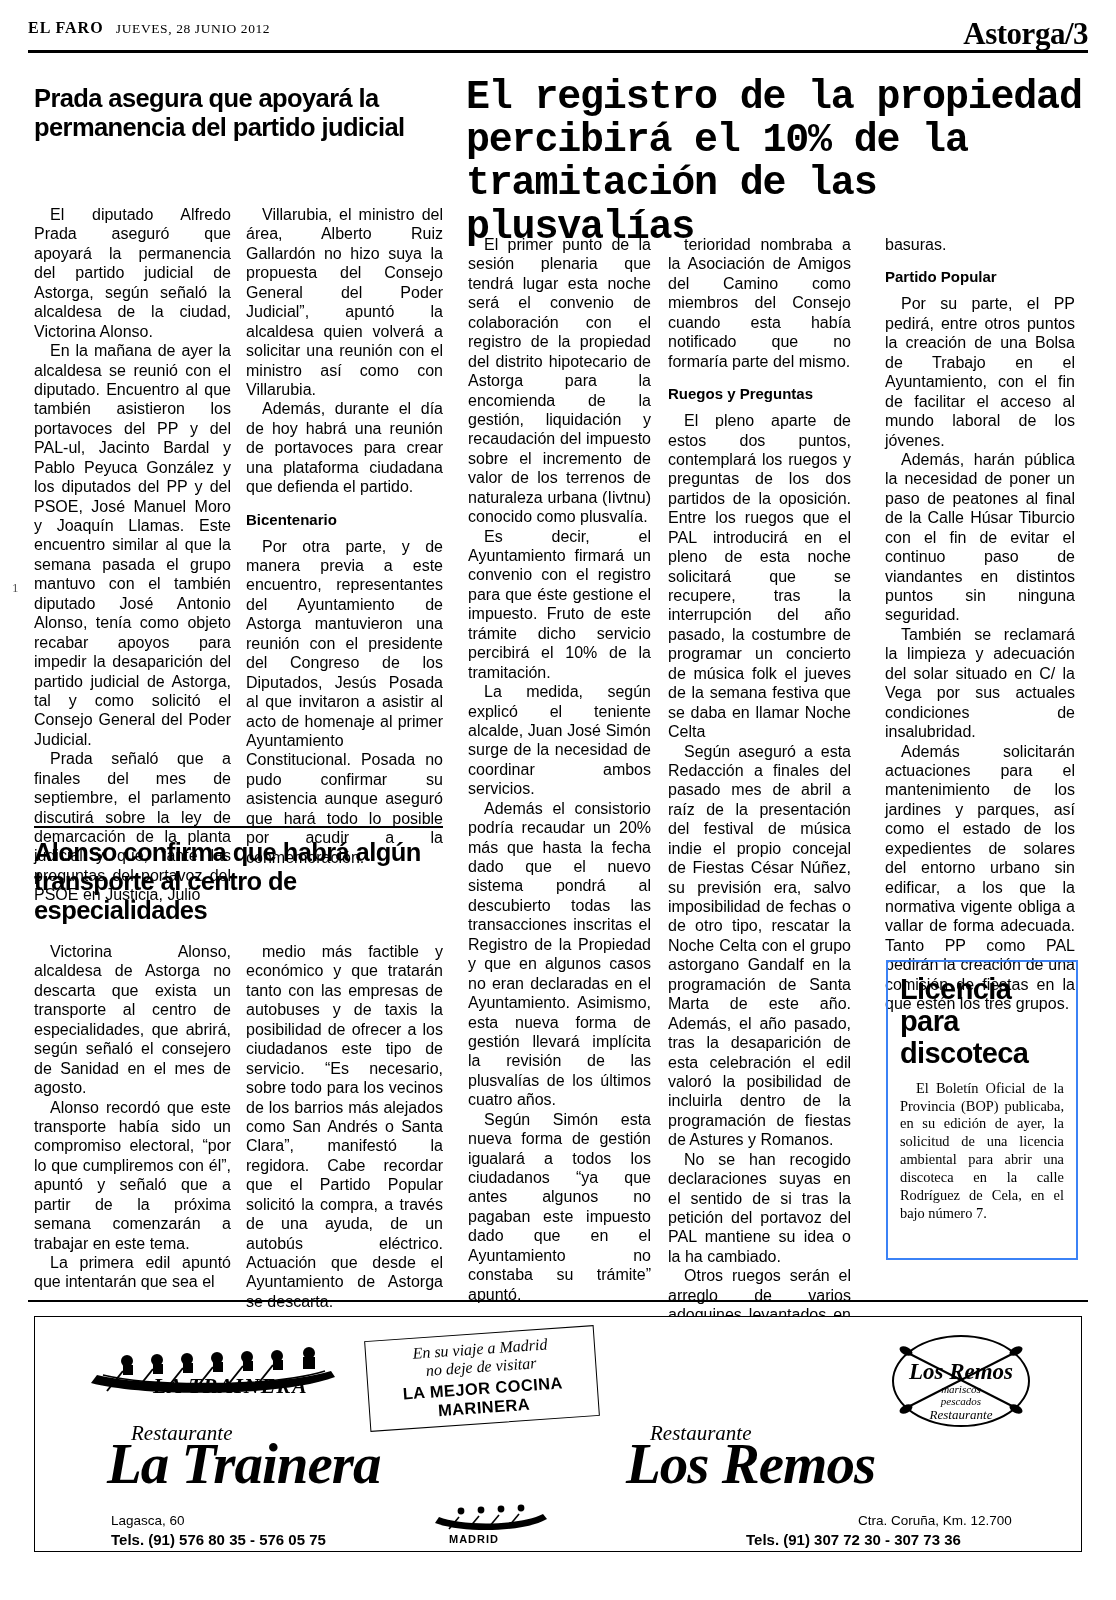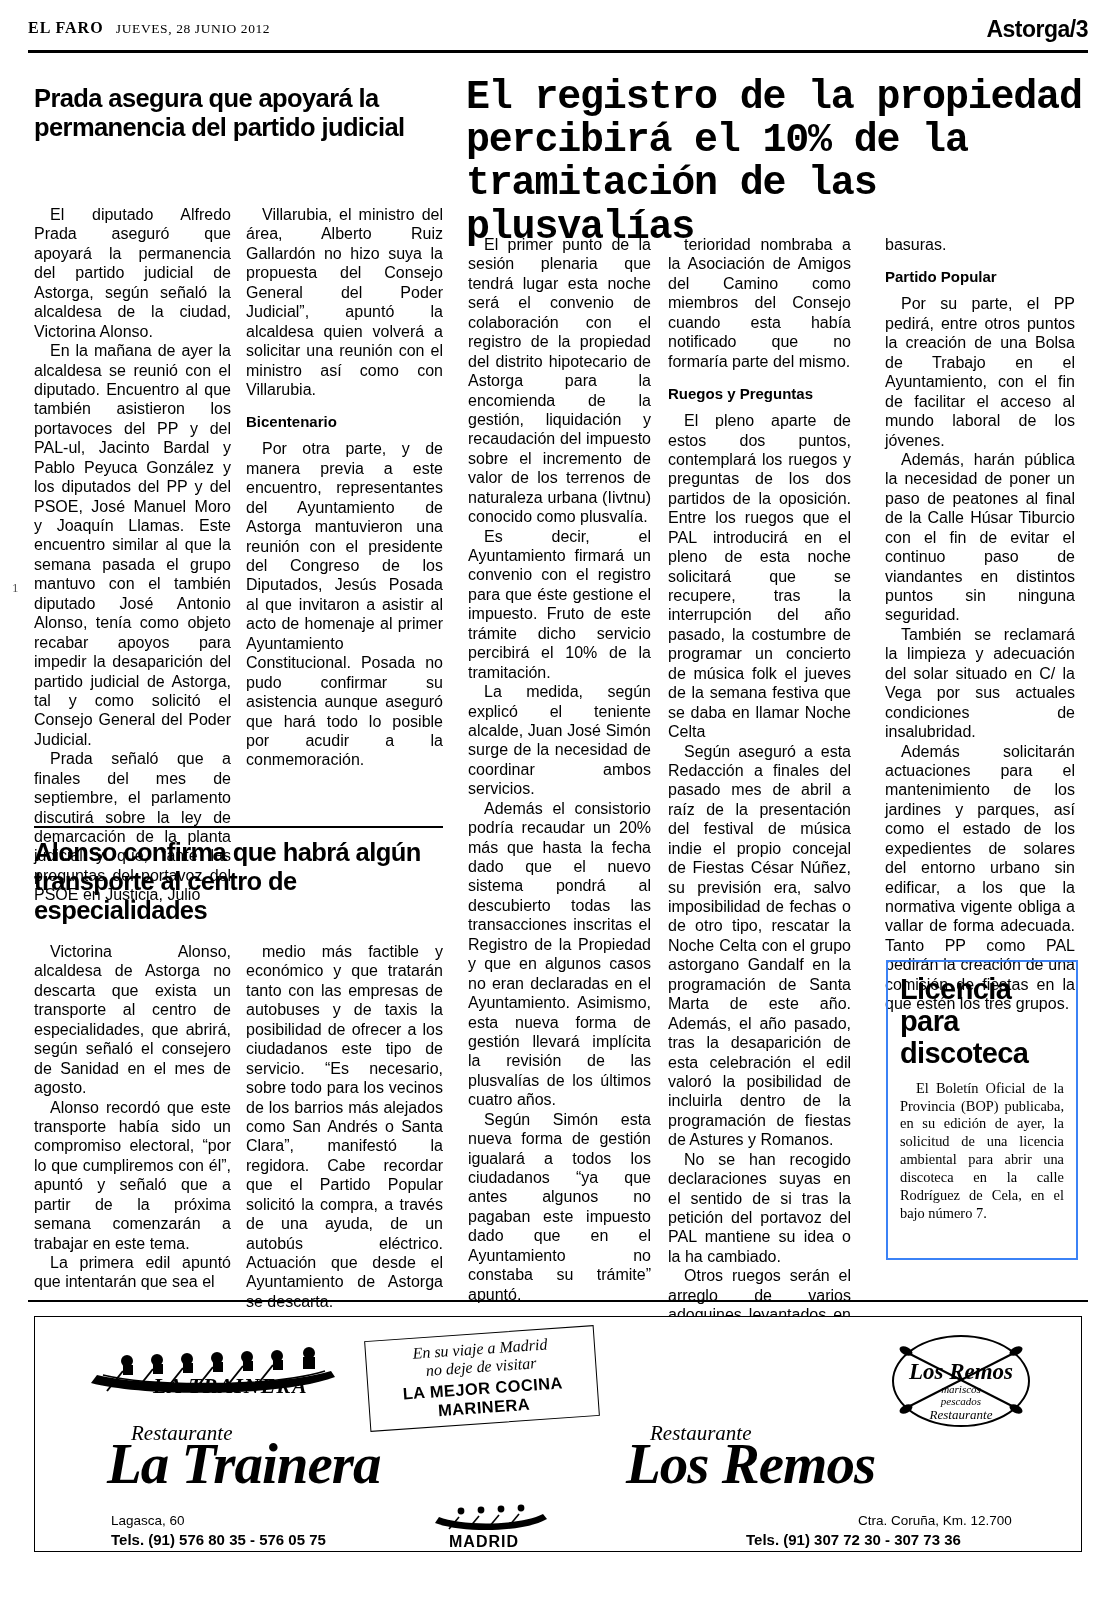--- a/index.html
+++ b/index.html
@@ -45,23 +45,23 @@
     font-weight: bold;
     font-size: 16px;
     letter-spacing: 1px;
   }
   .masthead-left .date {
     font-size: 13.5px;
     letter-spacing: 0.6px;
     margin-left: 8px;
   }
   .masthead-right {
-    font-family: Liberation Sans, sans-serif;
-    font-weight: bold;
-    font-size: 23px;
+    font-family: Liberation Serif, serif;
+    font-weight: bold;
+    font-size: 31px;
     letter-spacing: -0.5px;
     padding-top: 0px;
   }
 
   
   .col {
     position: absolute;
     box-sizing: border-box;
   }
   .c1 { left: 34px;  width: 197px; }
@@ -220,21 +220,21 @@
     font-family: "Liberation Sans", sans-serif;
     font-weight: bold;
     font-size: 16.5px;
     text-align: center;
     letter-spacing: 0.4px;
     margin-top: 2px;
   }
   .madrid {
     font-family: "Liberation Sans", sans-serif;
     font-weight: bold;
-    font-size: 16px;
+    font-size: 11px;
     letter-spacing: 1px;
   }
   .logo-oval {
     border: 2px solid #000;
     border-radius: 50%;
     width: 138px;
     height: 92px;
     position: relative;
     box-sizing: border-box;
   }
@@ -266,20 +266,21 @@
   </div>
 
   <div class="col c1" style="top:205px;">
     <p class="body first">El diputado Alfredo Prada aseguró que apoyará la permanencia del partido judicial de Astorga, según señaló la alcaldesa de la ciudad, Victorina Alonso.</p>
     <p class="body">En la mañana de ayer la alcaldesa se reunió con el diputado. Encuentro al que también asistieron los portavoces del PP y del PAL-ul, Jacinto Bardal y Pablo Peyuca González y los diputados del PP y del PSOE, José Manuel Moro y Joaquín Llamas. Este encuentro similar al que la semana pasada el grupo mantuvo con el también diputado José Antonio Alonso, tenía como objeto recabar apoyos para impedir la desaparición del partido judicial de Astorga, tal y como solicitó el Consejo General del Poder Judicial.</p>
     <p class="body">Prada señaló que a finales del mes de septiembre, el parlamento discutirá sobre la ley de demarcación de la planta judicial y que, “ante las preguntas del portavoz del PSOE en Justicia, Julio</p>
   </div>
 
   <div class="col c2" style="top:205px;">
     <p class="body first">Villarubia, el ministro del área, Alberto Ruiz Gallardón no hizo suya la propuesta del Consejo General del Poder Judicial”, apuntó la alcaldesa quien volverá a solicitar una reunión con el ministro así como con Villarubia.</p>
+    <p class="body">Además, durante el día de hoy habrá una reunión de portavoces para crear una plataforma ciudadana que defienda el partido.</p>
     <h3 class="subhead">Bicentenario</h3>
     <p class="body">Por otra parte, y de manera previa a este encuentro, representantes del Ayuntamiento de Astorga mantuvieron una reunión con el presidente del Congreso de los Diputados, Jesús Posada al que invitaron a asistir al acto de homenaje al primer Ayuntamiento Constitucional. Posada no pudo confirmar su asistencia aunque aseguró que hará todo lo posible por acudir a la conmemoración.</p>
   </div>
 
   <div class="col" style="left:34px; top:826px; width:409px;">
     <div class="rule-h"></div>
   </div>
 
   <div class="col" style="left:34px; top:838px; width:410px;">
     <h2 class="head-sec">Alonso confirma que habrá algún transporte al centro de especialidades</h2>

